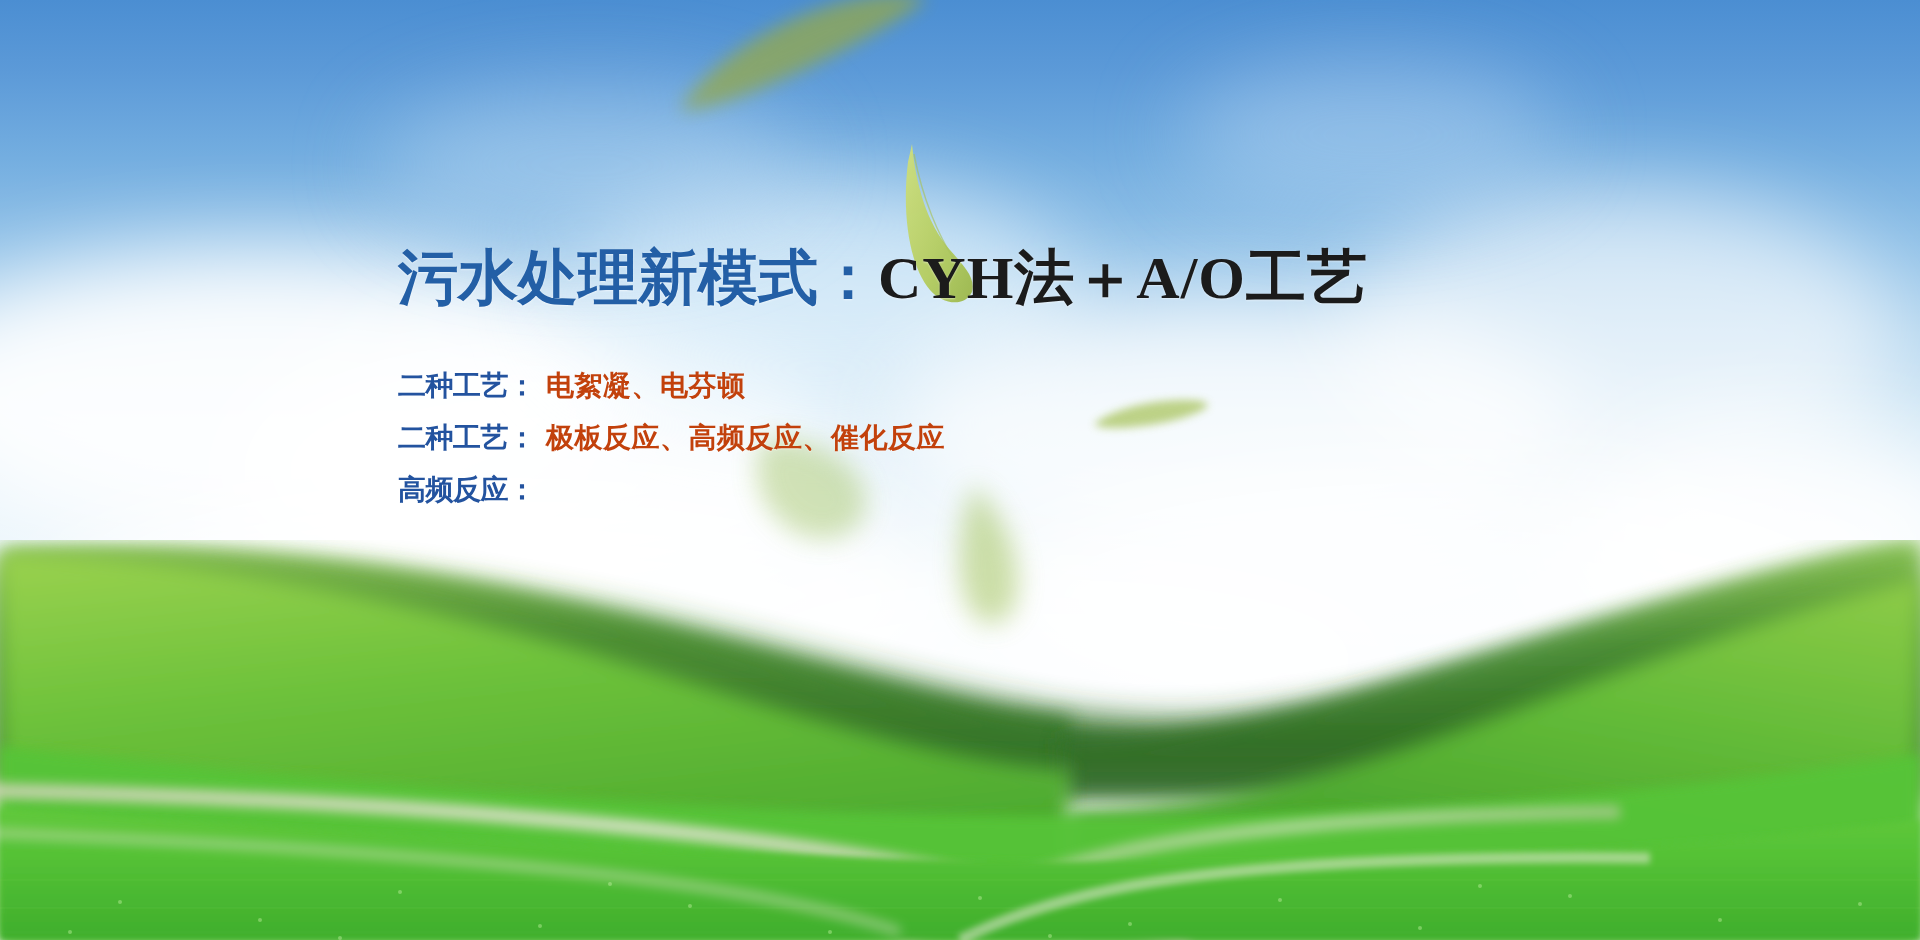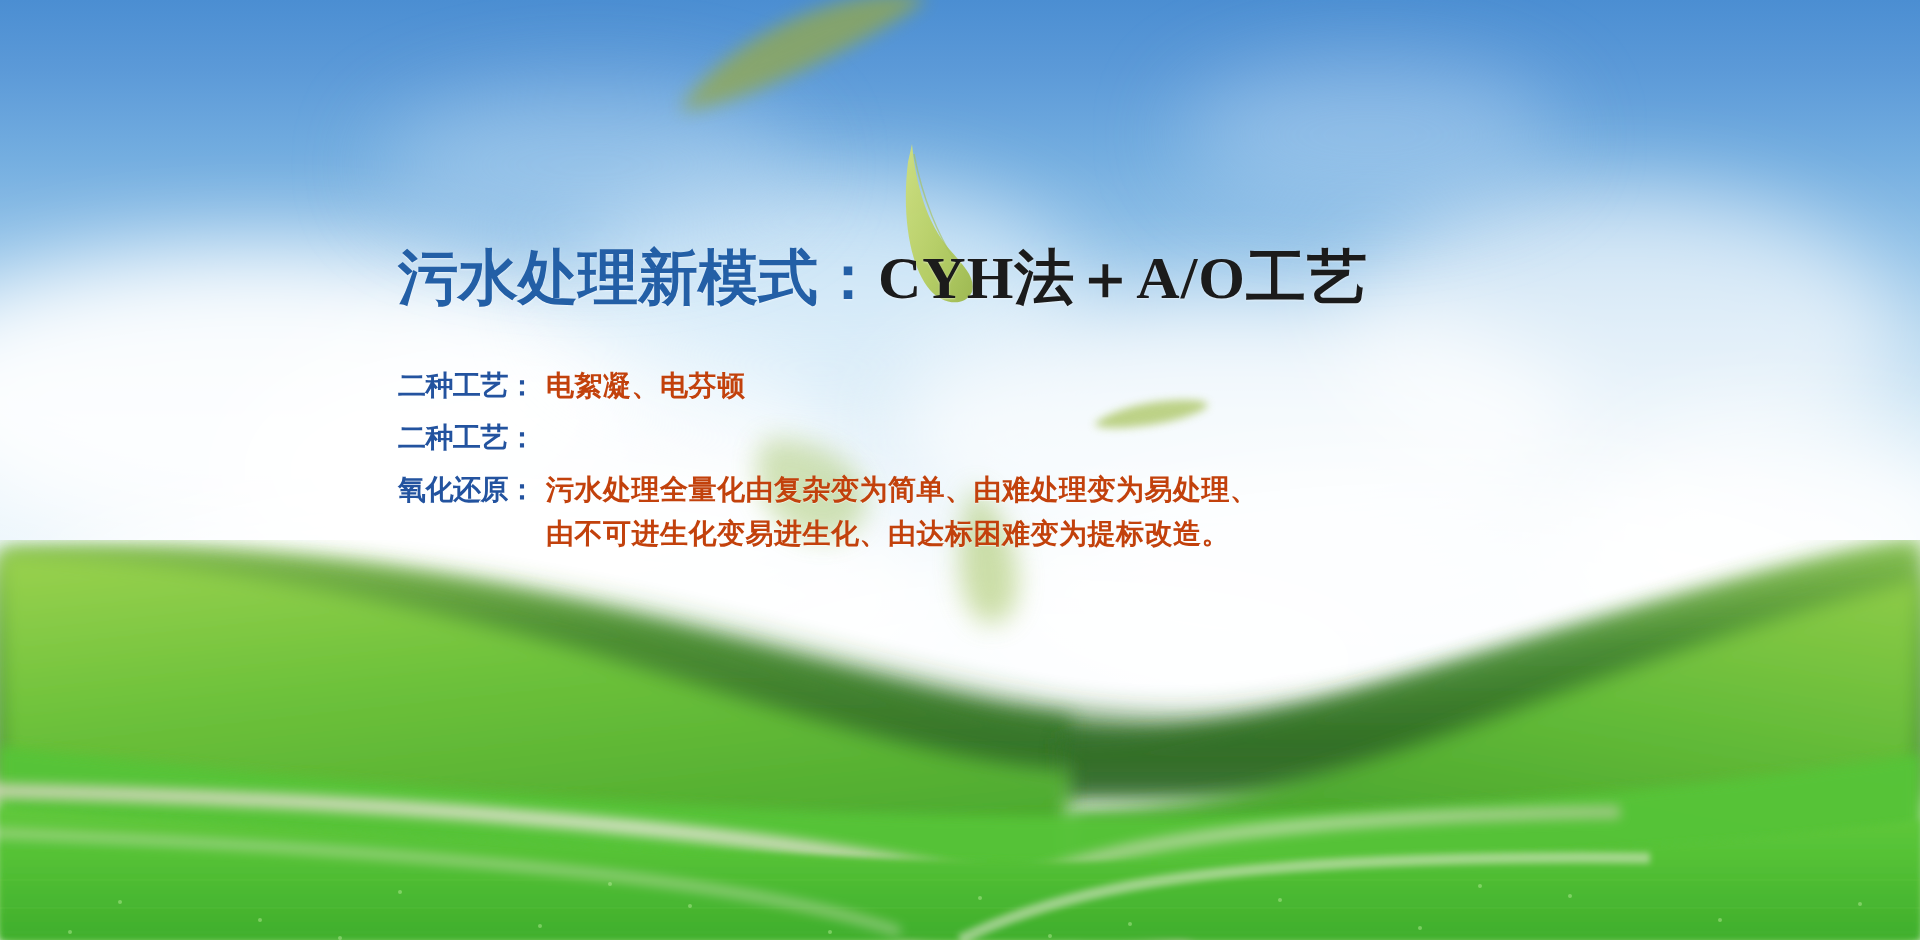--- a/index.html
+++ b/index.html
@@ -289,27 +289,26 @@
 
       <div class="line">
         <span class="label">二种工艺：</span>
         <span class="body">
           <span>电絮凝、电芬顿</span>
         </span>
       </div>
 
       <div class="line">
         <span class="label">二种工艺：</span>
-      </div>
-
-
-      <div class="line">
-        <span class="label">氧化还原：</span>
         <span class="body">
-          <span>污水处理全量化由复杂变为简单、由难处理变为易处理、</span>
-          <span class="cont">由不可进生化变易进生化、由达标困难变为提标改造。</span>
+          <span>极板反应、高频反应、催化反应</span>
         </span>
       </div>
 
+
+      <div class="line">
+        <span class="label">高频反应：</span>
+      </div>
+
     </div>
   </div>
 
 </div>
 
 </body></html>

